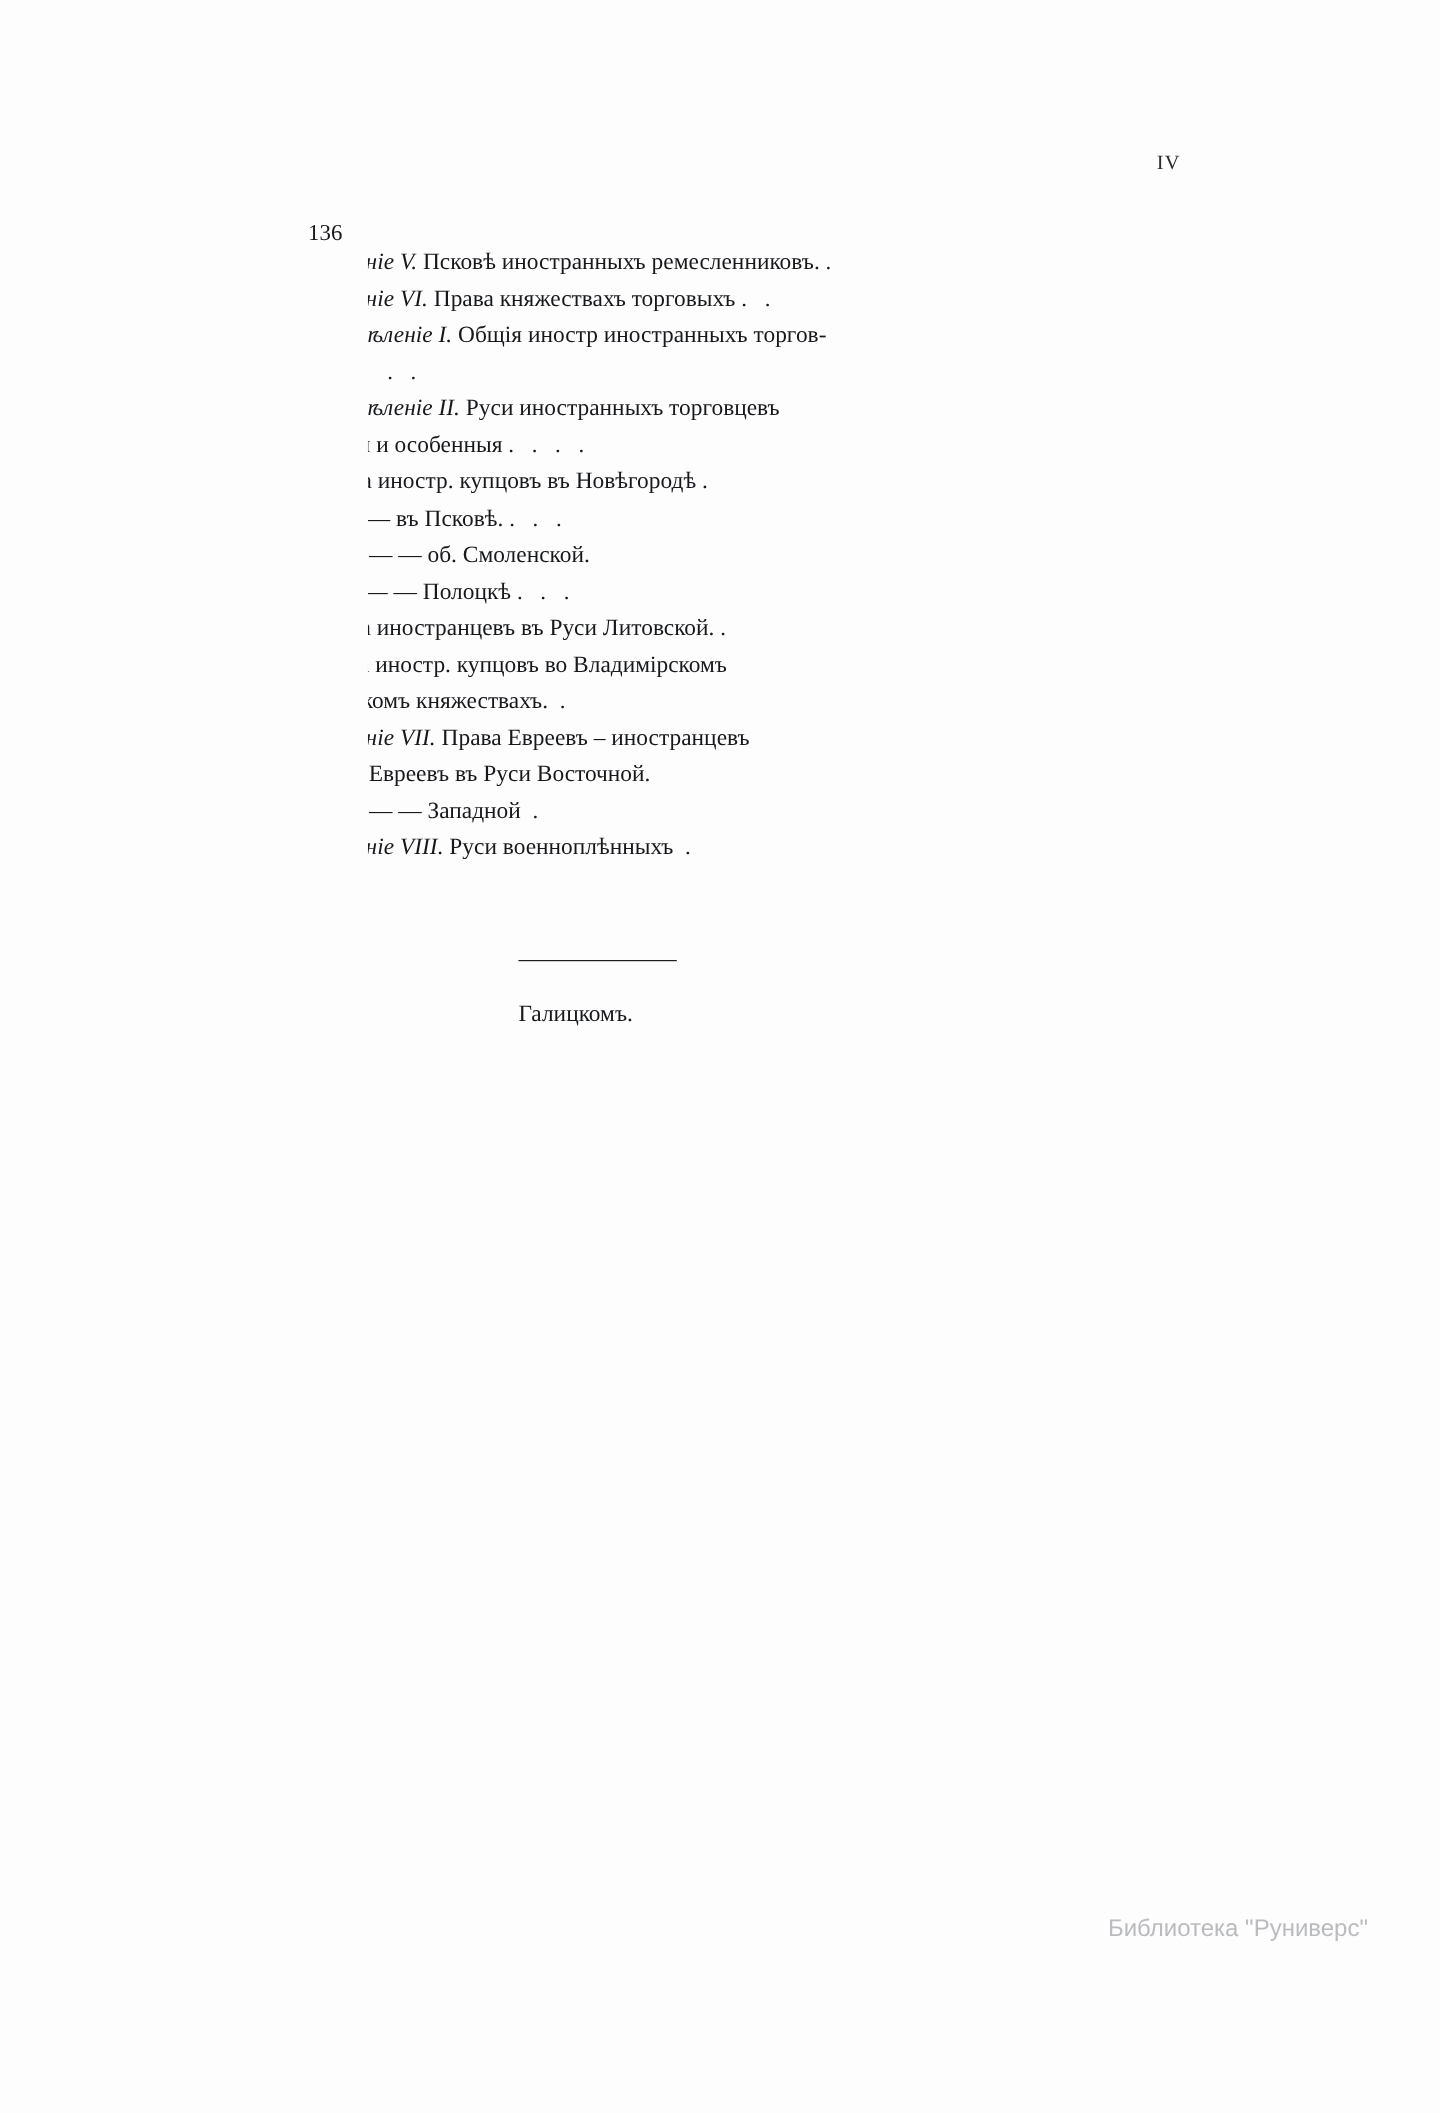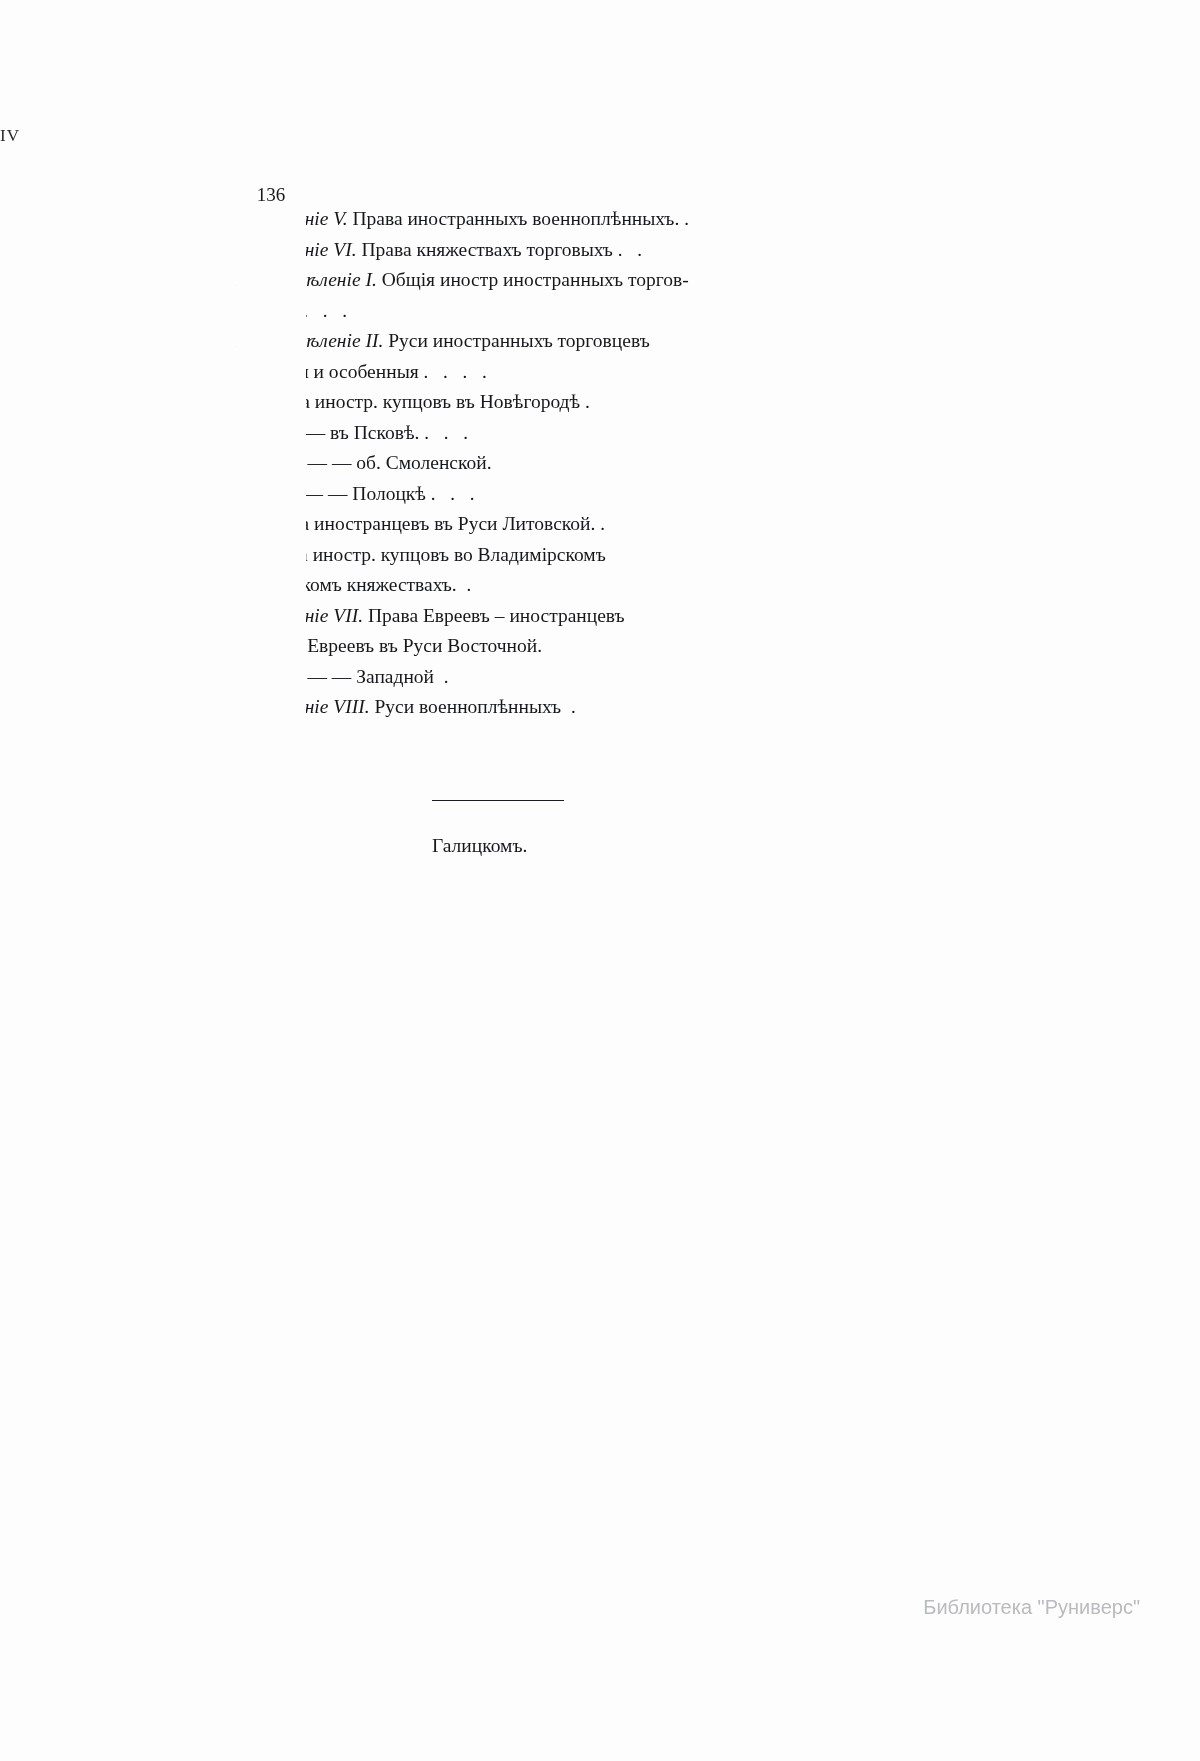--- a/index.html
+++ b/index.html
@@ -18,21 +18,21 @@
   .page {
     position: absolute;
     inset: 0;
     background: #fdfdfd;
   }
   .folio {
     position: absolute;
     top: 126px;
     left: 0;
     width: 984px;
-    text-align: left;
+    text-align: right;
     font-size: 17px;
     letter-spacing: 1px;
     color: #2a2c30;
     font-family: "Liberation Serif", serif;
   }
   .toc {
     position: absolute;
     top: 180px;
     left: 236px;
     width: 700px;
@@ -113,21 +113,21 @@
 <div class="page">
 
   <div class="folio">IV</div>
 
   <div class="toc">
     <div class="col-head">СТРАН.</div>
     <table class="toc-table">
       <tbody>
 
         <tr>
-          <td class="entry indent1"><span class="ital">Отдѣленіе V.</span> <span>Права иностранныхъ военноплѣнныхъ.</span> <span class="dots">.</span></td>
+          <td class="entry indent1"><span class="ital">Отдѣленіе V.</span> <span>Псковѣ иностранныхъ ремесленниковъ.</span> <span class="dots">.</span></td>
           <td class="page">69</td>
         </tr>
 
         <tr>
           <td class="entry indent1"><span class="ital">Отдѣленіе VI.</span> <span>Права княжествахъ торговыхъ</span> <span class="dots">. .</span></td>
           <td class="page">74</td>
         </tr>
 
         <tr>
           <td class="entry indent2"><span class="ital">Подраздѣленіе I.</span> <span>Общія иностр иностранныхъ торгов-</span></td>

